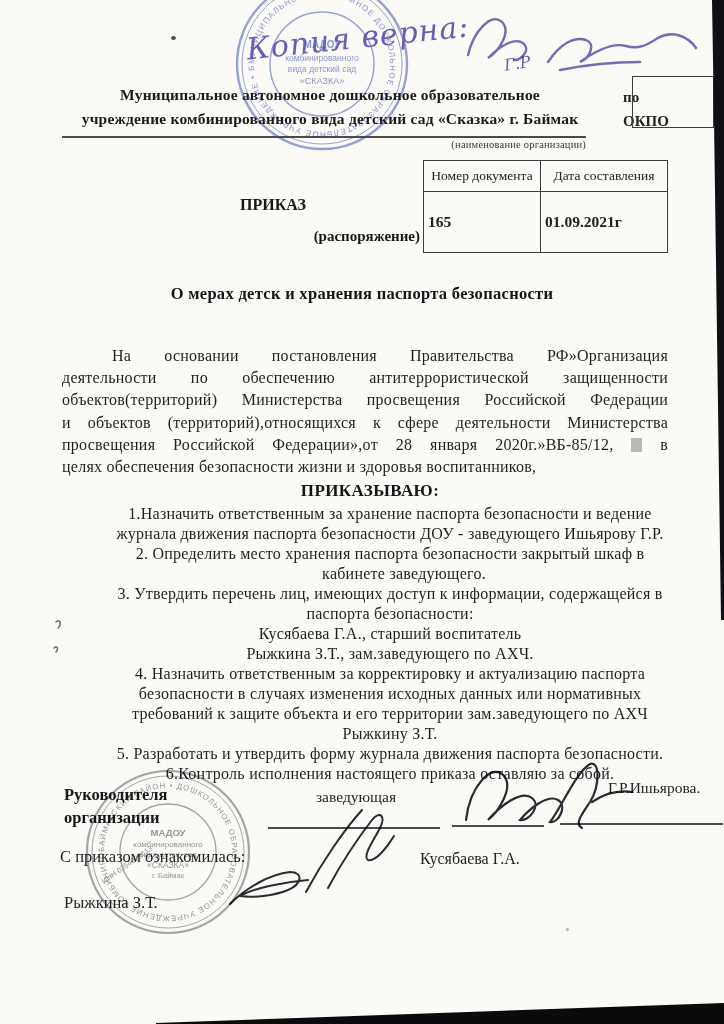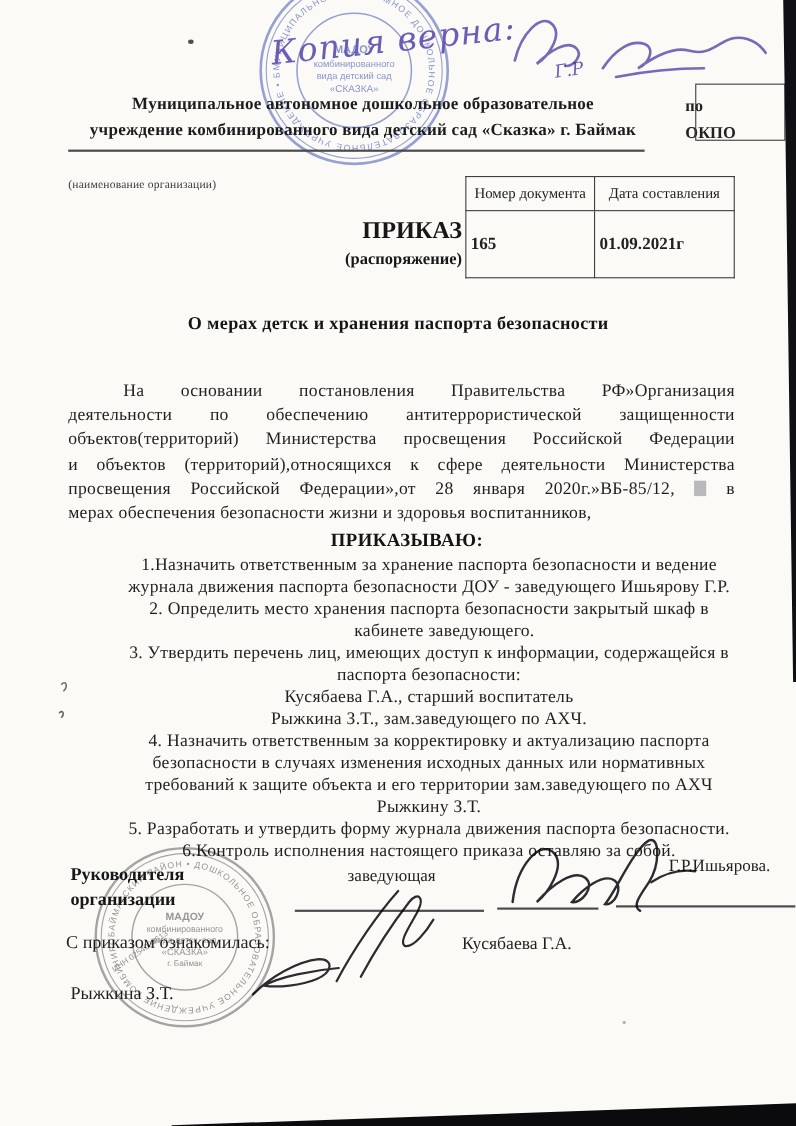--- a/index.html
+++ b/index.html
@@ -11,23 +11,23 @@
   }
   .abs{position:absolute;}
   .b{font-weight:bold;}
   .ctr{text-align:left;}
   
   .org-name{left:40px;top:83px;width:580px;text-align:center;font-weight:bold;
             font-size:15.5px;line-height:24px;letter-spacing:.2px;color:#1b1b1e;}
   .code-lbl{left:588px;top:85px;width:50px;font-weight:bold;font-size:15px;line-height:24px;text-align:left;color:#222;margin-left:35px;}
   .okpo-box{left:632px;top:76px;width:80px;height:50px;border:1.6px solid #3c3c40;background:transparent;}
   .org-rule{left:62px;top:136px;width:524px;height:1.6px;background:#4a4a4e;}
-  .org-cap{left:62px;top:139px;width:524px;text-align:left;font-size:10.5px;color:#3a3a3e;letter-spacing:.2px;margin-top:24px;}
-  
-  .doc-type{left:240px;top:196px;width:180px;text-align:right;font-weight:bold;font-size:22px;color:#17171a;}
+  .org-cap{left:62px;top:139px;width:524px;text-align:right;font-size:10.5px;color:#3a3a3e;letter-spacing:.2px;}
+  
+  .doc-type{left:240px;top:196px;width:180px;font-weight:bold;font-size:16px;color:#17171a;}
   .doc-type-sub{left:220px;top:228px;width:200px;text-align:right;font-weight:bold;font-size:15px;color:#17171a;}
   table.doc-tbl{position:absolute;left:423px;top:160px;border-collapse:collapse;}
   table.doc-tbl td{border:1.6px solid #3e3e42;font-size:13.5px;padding:0 4px;color:#212124;}
   table.doc-tbl .hd{height:30px;text-align:center;}
   table.doc-tbl .vl{height:60px;font-weight:bold;font-size:15.5px;vertical-align:middle;}
   .w1{width:108px;} .w2{width:118px;}
   
   .order-title{left:0;top:284px;width:724px;text-align:center;font-weight:bold;font-size:16.5px;letter-spacing:.3px;color:#151518;}
   .preamble{left:62px;top:345px;width:606px;}
   .pline{font-size:16px;line-height:22.2px;letter-spacing:.25px;white-space:normal;}
@@ -122,21 +122,21 @@
     </table>
 
   <div class="abs order-title">О мерах детск и хранения паспорта безопасности</div>
 
   <div class="abs preamble">
     <div class="pline j first">На основании      постановления Правительства РФ»Организация</div>
     <div class="pline j">деятельности по обеспечению антитеррористической защищенности</div>
     <div class="pline j">объектов(территорий) Министерства просвещения Российской Федерации</div>
     <div class="pline j">и объектов (территорий),относящихся к сфере деятельности Министерства</div>
     <div class="pline j"><span>просвещения Российской Федерации»,от 28 января 2020г.»ВБ-85/12,</span> <span class="artifact"></span> <span>в</span></div>
-    <div class="pline">мерах обеспечения безопасности жизни и здоровья воспитанников,</div>
+    <div class="pline">целях обеспечения безопасности жизни и здоровья воспитанников,</div>
   </div>
 
   <div class="abs resolve">ПРИКАЗЫВАЮ:</div>
   <div class="abs items">
     <div class="iline">1.Назначить ответственным за хранение паспорта безопасности и ведение</div>
     <div class="iline">журнала движения паспорта безопасности ДОУ - заведующего Ишьярову Г.Р.</div>
     <div class="iline">2. Определить место хранения паспорта безопасности закрытый шкаф в</div>
     <div class="iline ind">кабинете заведующего.</div>
     <div class="iline">3. Утвердить перечень лиц, имеющих доступ к информации, содержащейся в</div>
     <div class="iline">паспорта безопасности:</div>

